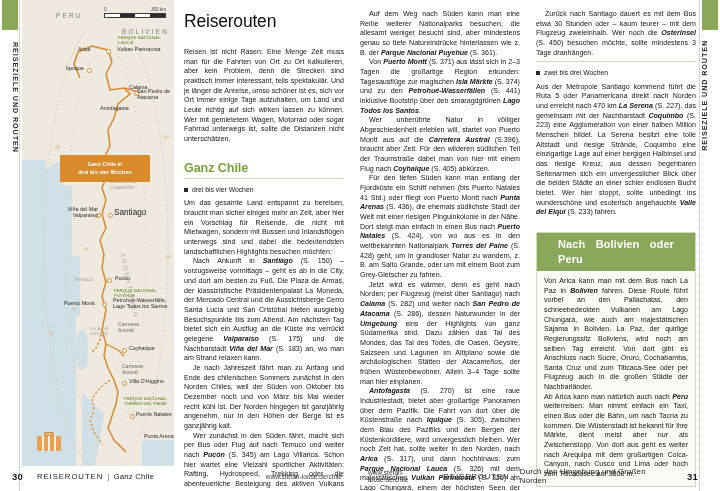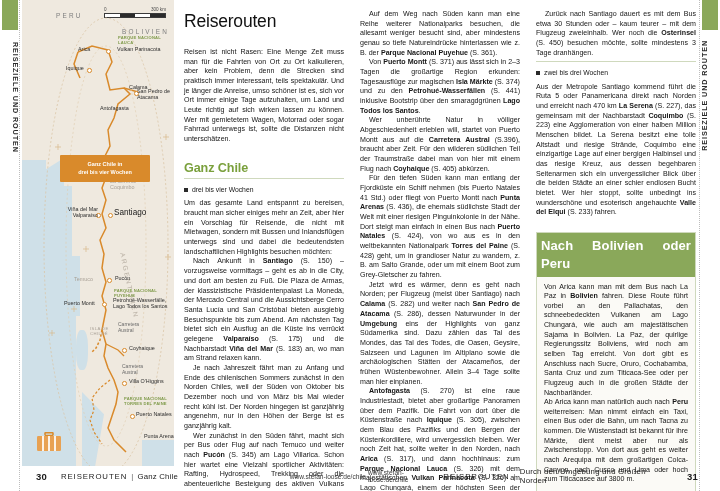--- a/index.html
+++ b/index.html
@@ -108,39 +108,39 @@
   }
   h2.sec{
     font-size:12.6px;font-weight:bold;color:#7aa03c;
     margin:16px 0 0 0;letter-spacing:-.1px;line-height:1.16;
   }
   .sec-rule{border-bottom:1px solid #cfd9bd;margin:3px 0 6px 0;}
   .dur{font-size:6.8px;margin:0 0 5px 0;display:flex;align-items:center;gap:4px;}
   .dur .sq{display:inline-block;width:4px;height:4px;background:#2a2a2a;}
   p.para{margin:0;text-indent:9px;}
   p.para.noind{text-indent:0;}
-  b{font-weight:bold;}
+  b{font-weight:bold;font-style:italic;}
 
   
   .infobox{
     margin-top:14px;border:1px solid #cfd9bd;background:#fbfaf6;
   }
   .infobox .hd{
-    background:#8aa85a;color:#fff;font-size:13px;font-weight:bold;
-    padding:4px 4px;letter-spacing:.1px;
+    background:#8aa85a;color:#fff;font-size:11px;font-weight:bold;
+    padding:4px 21px;letter-spacing:.1px;
   }
   .infobox .bd{padding:6px 7px 7px 7px;font-size:7.1px;line-height:1.36;text-align:justify;}
 
   
   .footer{
     position:absolute;bottom:9px;height:12px;
     font-size:7.6px;color:#1a1a1a;
     display:flex;align-items:center;
   }
-  .footer.left{left:36px;width:330px;}
+  .footer.left{left:12px;width:330px;}
   .footer.right{right:22px;width:330px;justify-content:flex-end;}
   .pnum{font-weight:bold;font-size:9.5px;letter-spacing:.2px;}
   .fsec{letter-spacing:.9px;font-size:7.8px;}
   .fchap{letter-spacing:.2px;font-size:7.8px;}
   .url{font-size:6.6px;color:#3a3a3a;}
   .footer.left .url{margin-left:auto;}
   .footer.right .url{margin-right:auto;}
 </style>
 </head>
 <body>

